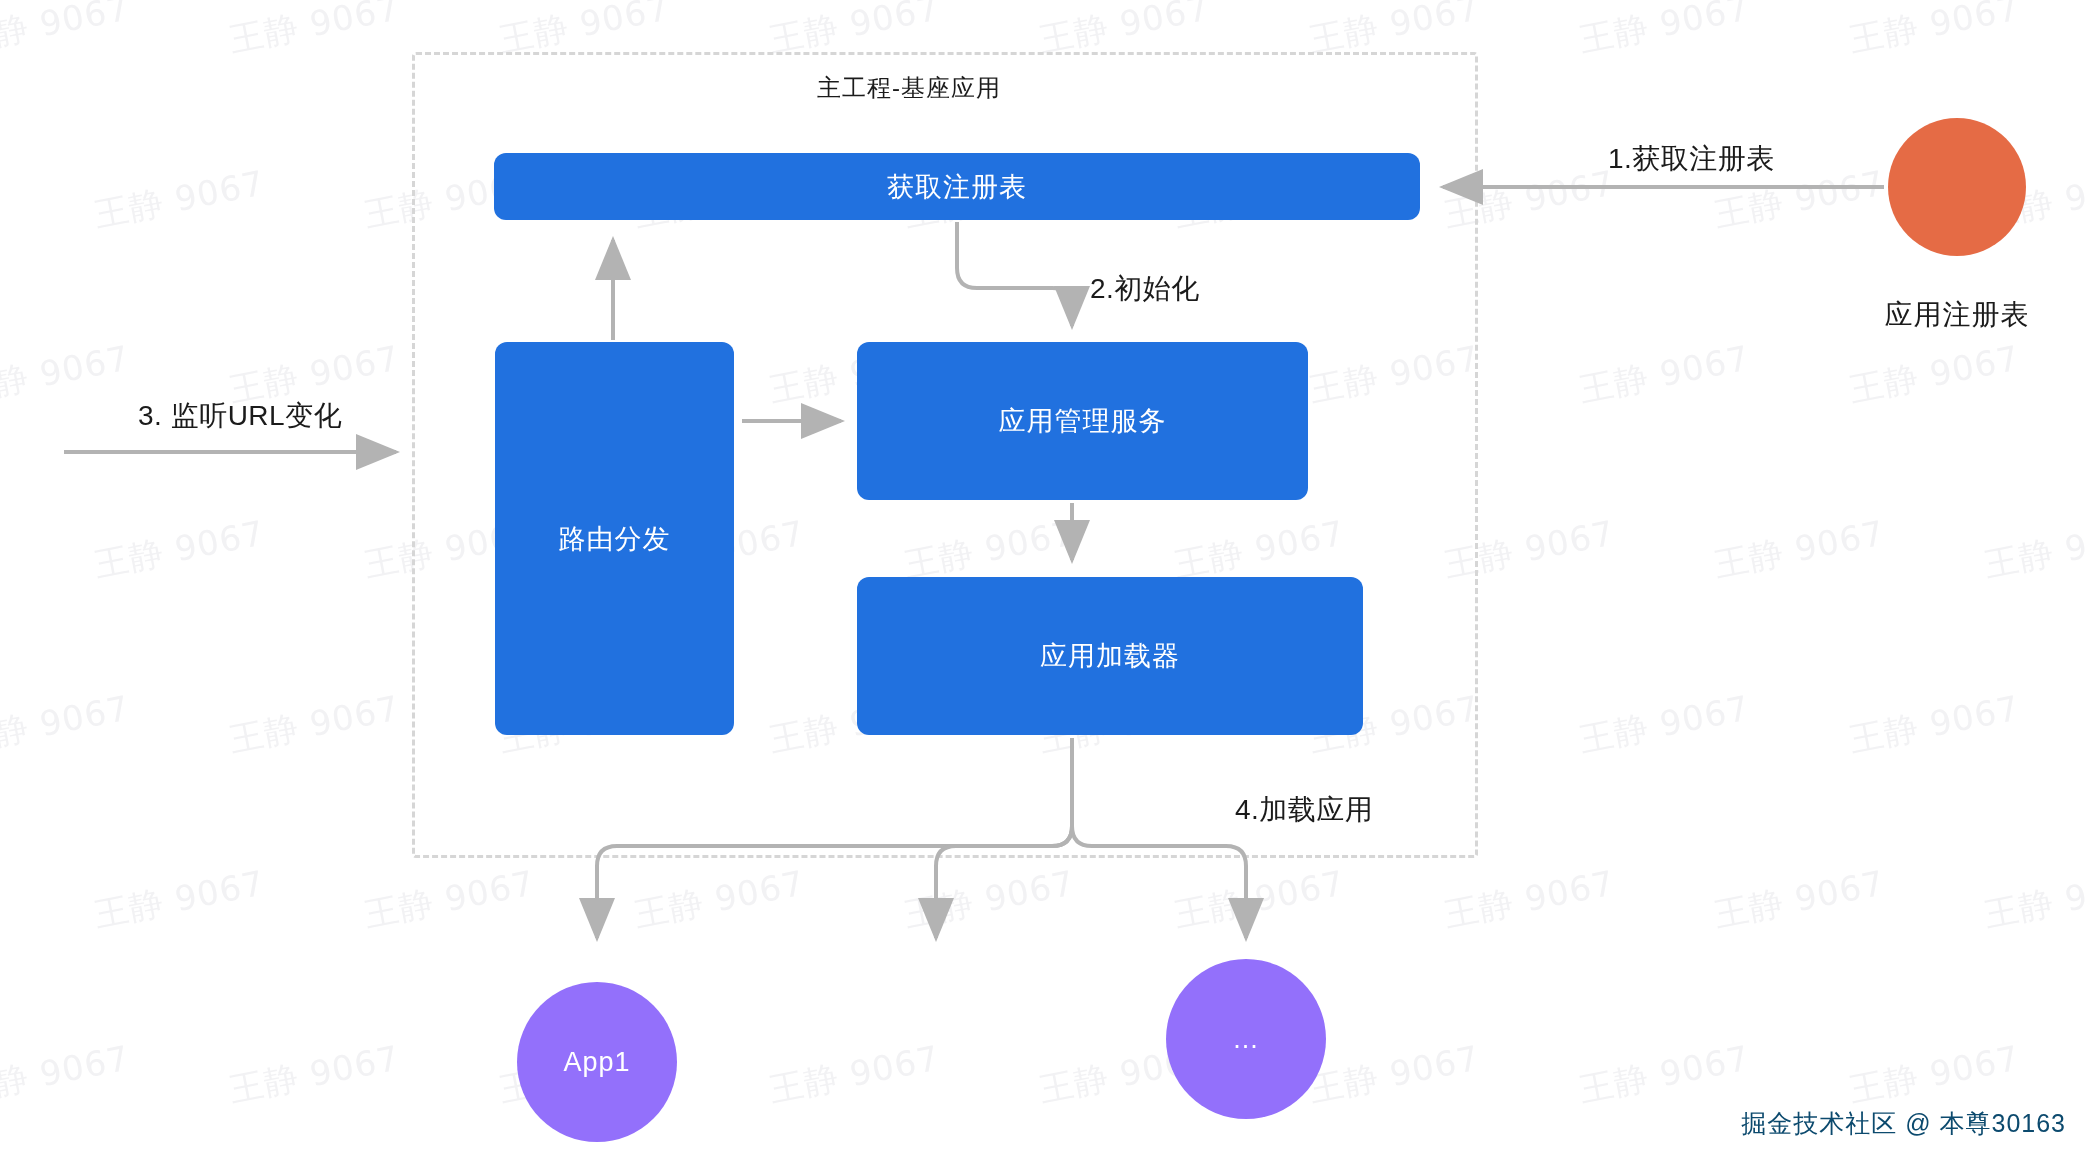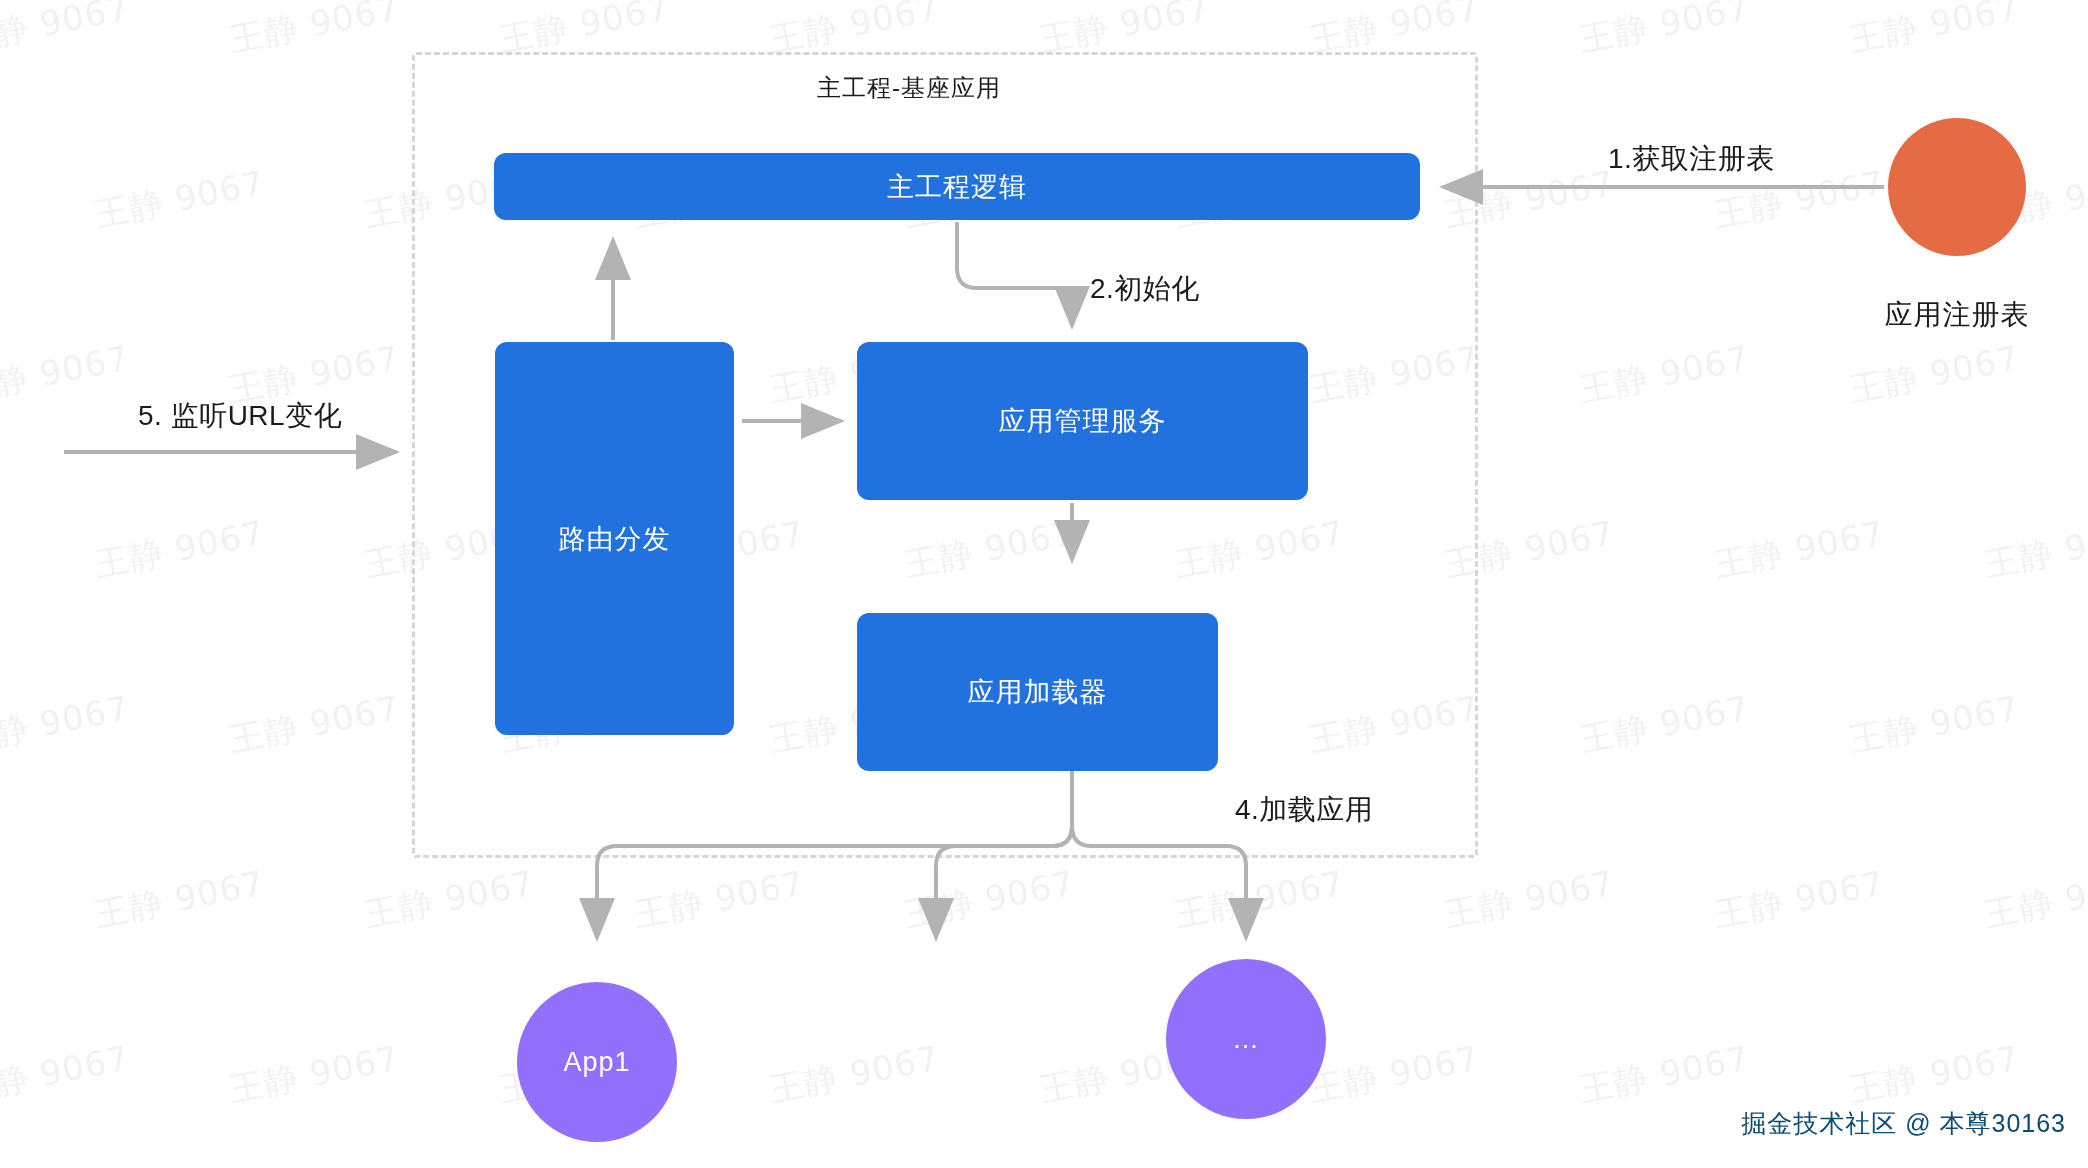--- a/index.html
+++ b/index.html
@@ -219,52 +219,52 @@
     <g>
       <path d="M1072,738 L1072,826 Q1072,846 1052,846 L617,846 Q597,846 597,866 L597,938" stroke="#b3b3b3" stroke-width="4" fill="none" marker-end="url(#ah)"></path>
       <path d="M1072,826 Q1072,846 1052,846 L956,846 Q936,846 936,866 L936,938" stroke="#b3b3b3" stroke-width="4" fill="none" marker-end="url(#ah)"></path>
       <path d="M1072,826 Q1072,846 1092,846 L1226,846 Q1246,846 1246,866 L1246,938" stroke="#b3b3b3" stroke-width="4" fill="none" marker-end="url(#ah)"></path>
     </g>
   </svg>
 
   <div id="diagram-layer">
 
     <div class="node box-blue" style="left:494px; top:153px; width:926px; height:67px;">
-      <span>主工程逻辑</span>
+      <span>获取注册表</span>
     </div>
 
     <div class="node box-blue" style="left:495px; top:342px; width:239px; height:393px;">
       <span>路由分发</span>
     </div>
 
     <div class="node box-blue" style="left:857px; top:342px; width:451px; height:158px;">
       <span>应用管理服务</span>
     </div>
 
-    <div class="node box-blue" style="left:857px; top:577px; width:361px; height:158px;margin-top:36px;">
+    <div class="node box-blue" style="left:857px; top:577px; width:506px; height:158px;">
       <span>应用加载器</span>
     </div>
 
     <div class="node circle circle-orange" style="left:1888px; top:118px; width:138px; height:138px;"></div>
     <div class="node-caption" style="left:1868px; top:296px; width:178px;">应用注册表</div>
 
     <div class="node circle circle-purple" style="left:517px; top:982px; width:160px; height:160px;">
       <span>App1</span>
     </div>
 
 
     <div class="node circle circle-purple" style="left:1166px; top:959px; width:160px; height:160px;">
       <span>...</span>
     </div>
 
     <div class="edge-label" style="left:1608px; top:140px;">1.获取注册表</div>
 
     <div class="edge-label" style="left:1090px; top:270px;">2.初始化</div>
 
-    <div class="edge-label" style="left:138px; top:397px;">5. 监听URL变化</div>
+    <div class="edge-label" style="left:138px; top:397px;">3. 监听URL变化</div>
 
     <div class="edge-label" style="left:1235px; top:791px;">4.加载应用</div>
 
   </div>
 
   <div id="attribution">掘金技术社区 @ 本尊30163</div>
 
 </div>
 
 </body></html>

